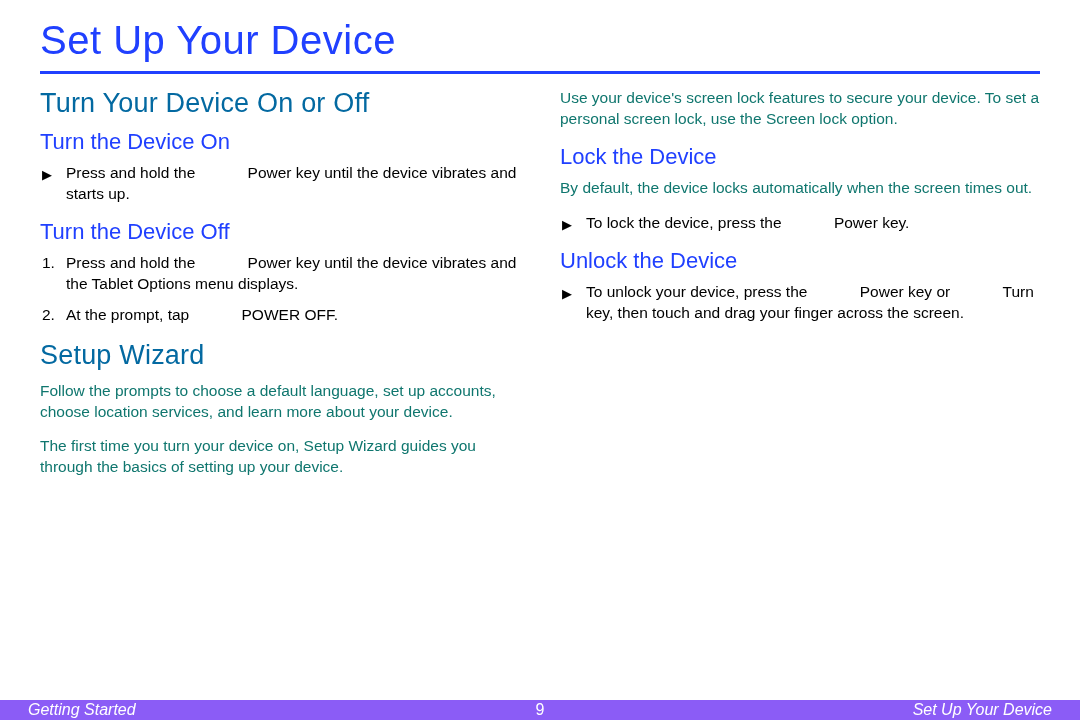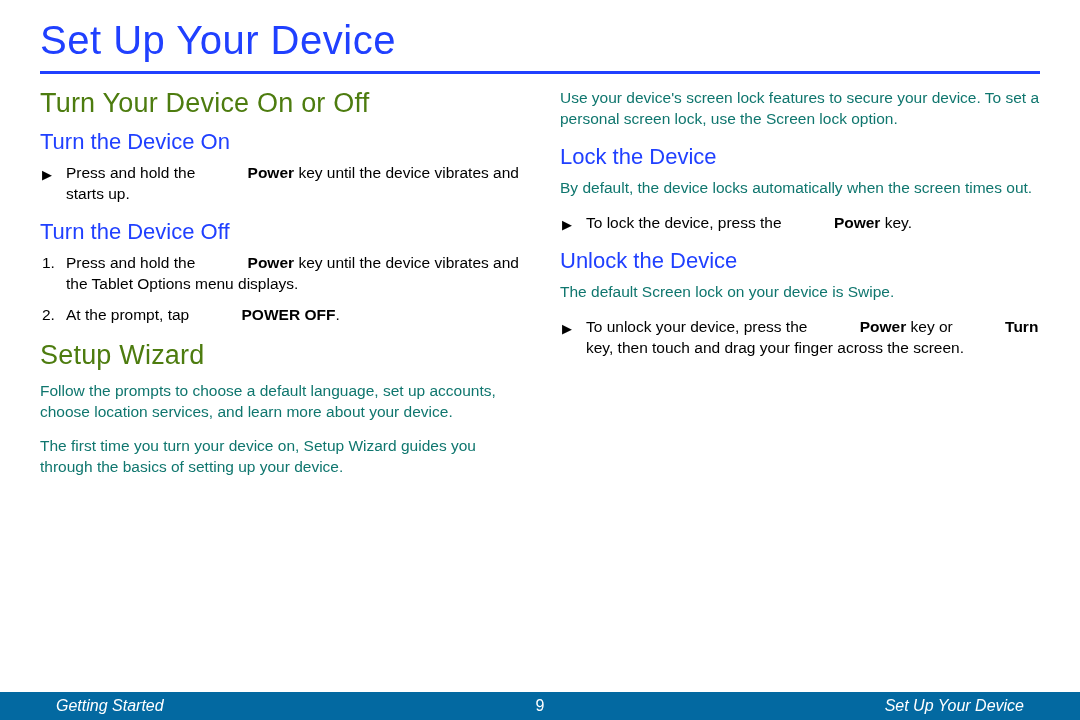--- a/index.html
+++ b/index.html
@@ -25,21 +25,21 @@
   }
   .columns {
     display: flex;
     gap: 40px;
   }
   .col {
     flex: 1;
     min-width: 0;
   }
   .h2 {
-    color: #4d7c0f;
+    color: #0369a1;
     font-size: 27px;
     font-weight: 400;
     margin-bottom: 10px;
     letter-spacing: 0.2px;
   }
   .h3 {
     color: #2040ff;
     font-size: 22px;
     font-weight: 400;
     margin-top: 0;
@@ -62,31 +62,31 @@
     margin-bottom: 10px;
   }
   .list-marker {
     flex: 0 0 auto;
     width: 26px;
     padding-left: 2px;
   }
   .tri { font-size: 13px; position: relative; top: 1px; }
   .list-content { flex: 1; }
   .gap-top { }
-  b { font-weight: 700; padding-left: 48px; }
+  b { font-weight: 400; padding-left: 48px; }
   .footer {
     position: absolute;
     left: 0; right: 0; bottom: 0;
-    background: #0369a1;
+    background: #8b5cf6;
     color: #fff;
-    height: 28px;
+    height: 20px;
     display: flex;
     align-items: center;
     justify-content: space-between;
-    padding: 0 56px;
+    padding: 0 28px;
     font-style: italic;
     font-size: 16px;
   }
   .footer-center {
     position: absolute;
     left: 50%;
     transform: translateX(-50%);
     font-style: normal;
   }
 </style>
@@ -140,21 +140,20 @@
       <div class="list">
         <div class="list-item">
           <div class="list-marker"><span class="tri">▶</span></div>
           <div class="list-content">
             <span>To lock the device, press the </span><b>Power</b><span> key.</span>
           </div>
         </div>
       </div>
 
       <div class="h3">Unlock the Device</div>
-      <p class="body-text">The default Screen lock on your device is Swipe.</p>
       <div class="list">
         <div class="list-item">
           <div class="list-marker"><span class="tri">▶</span></div>
           <div class="list-content">
             <span>To unlock your device, press the </span><b>Power</b><span> key or </span><b>Turn</b><span> key, then touch and drag your finger across the screen.</span>
           </div>
         </div>
       </div>
     </div>
 

